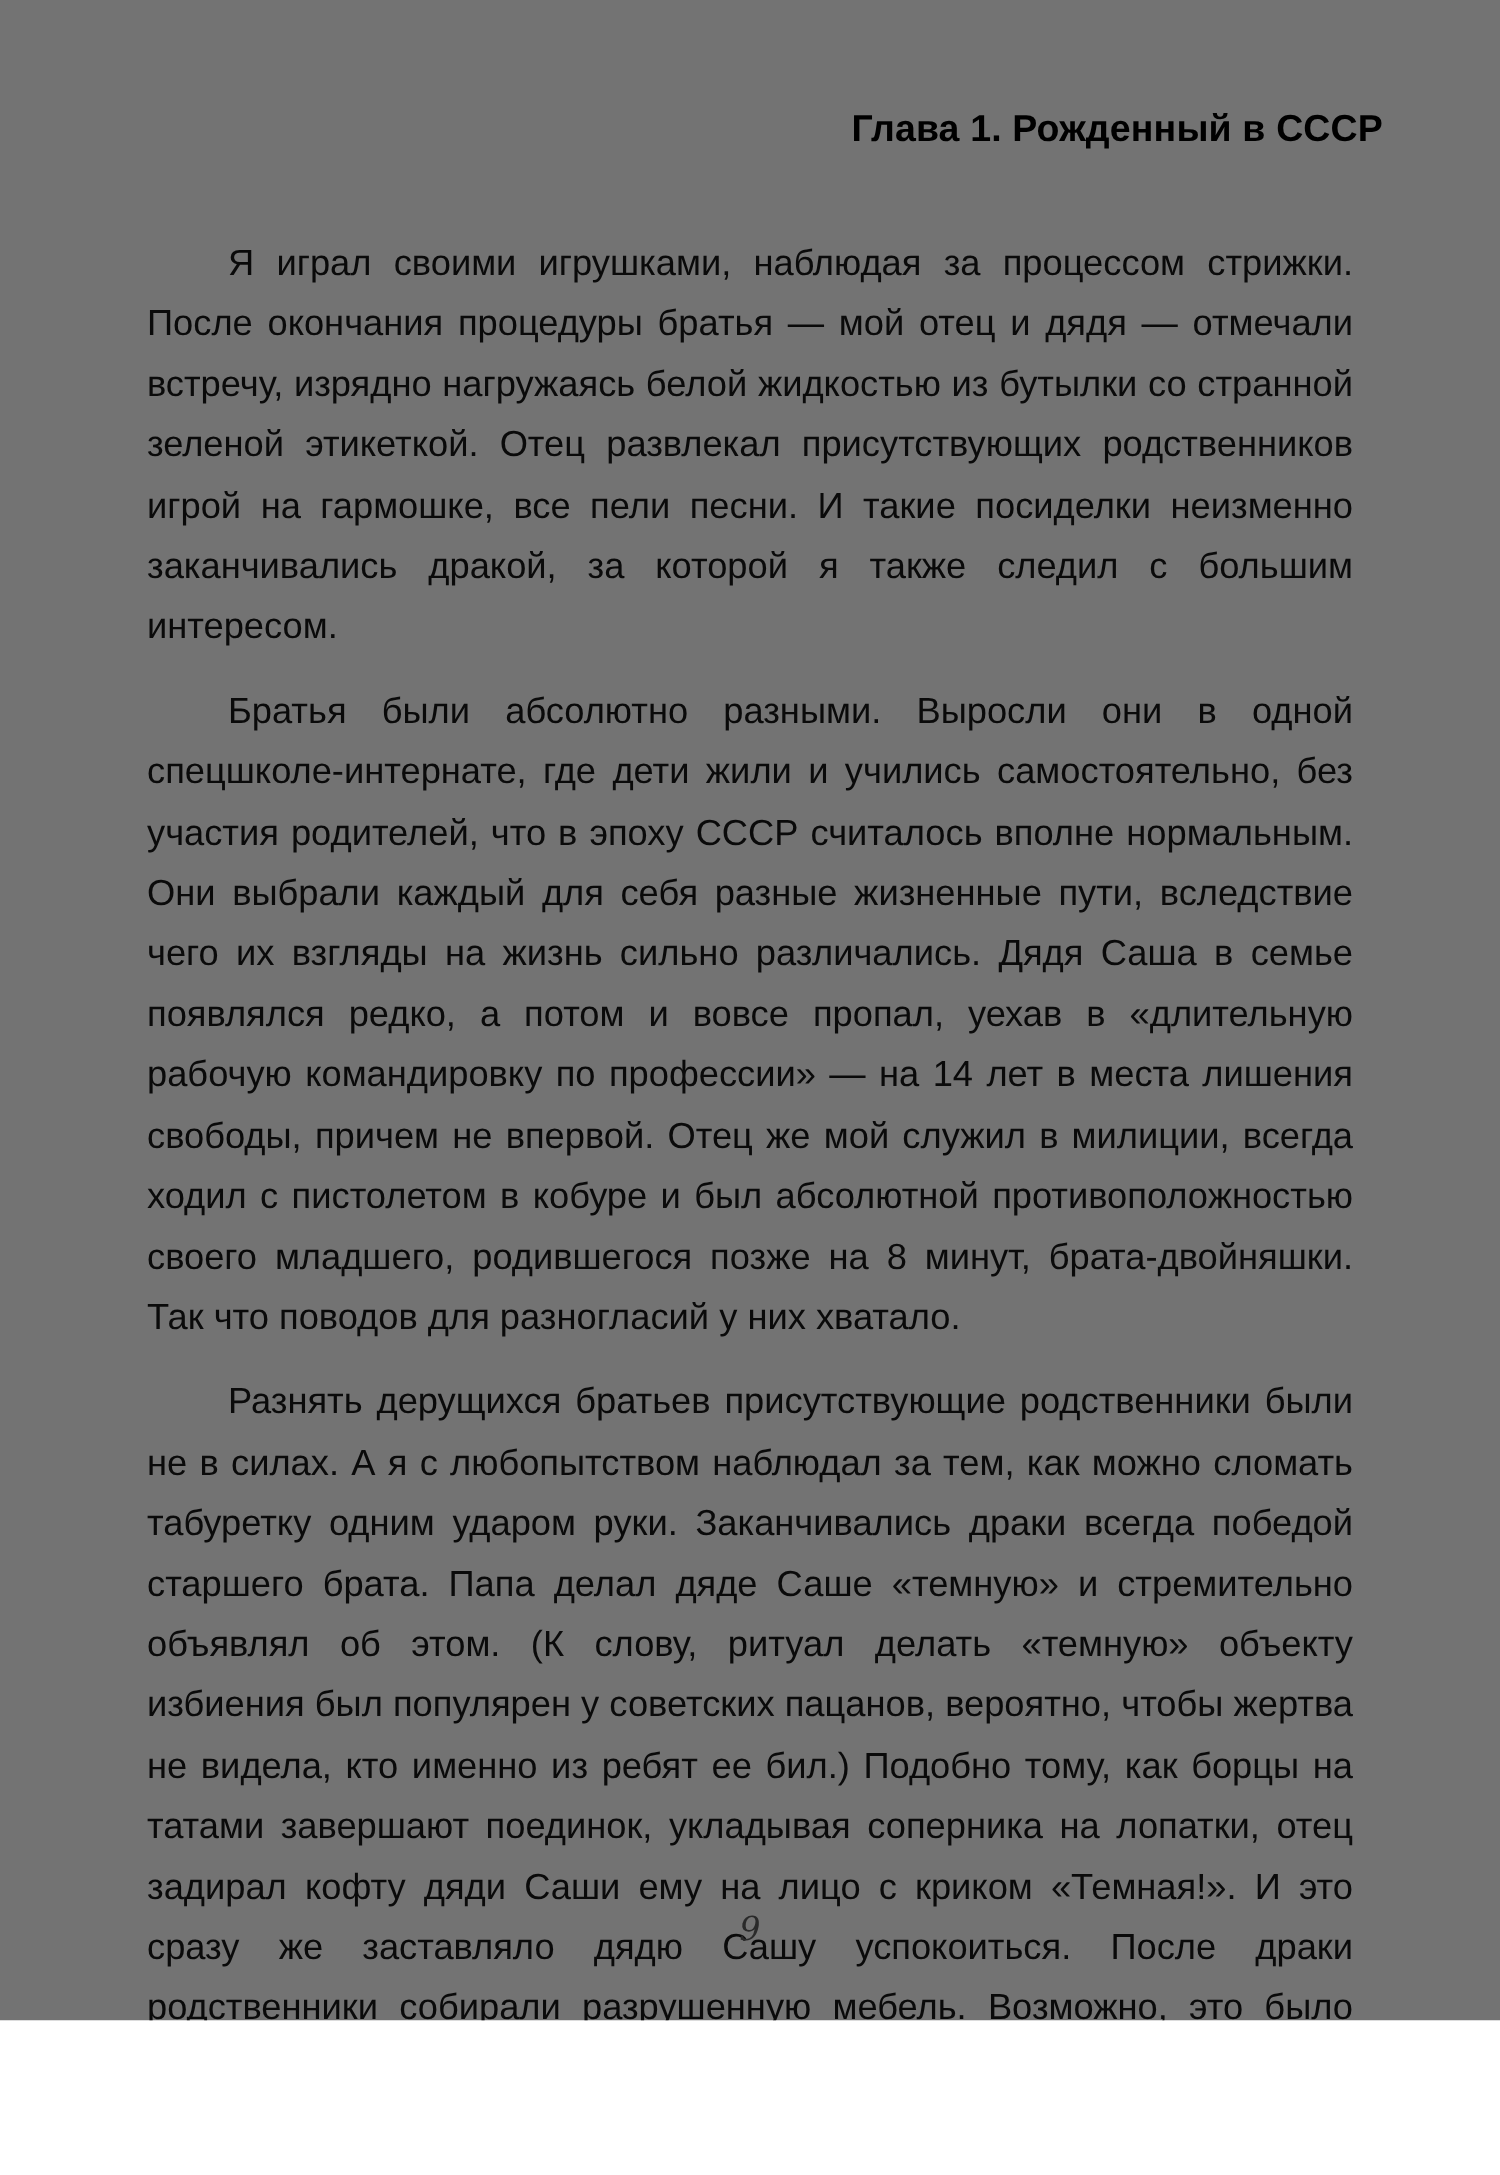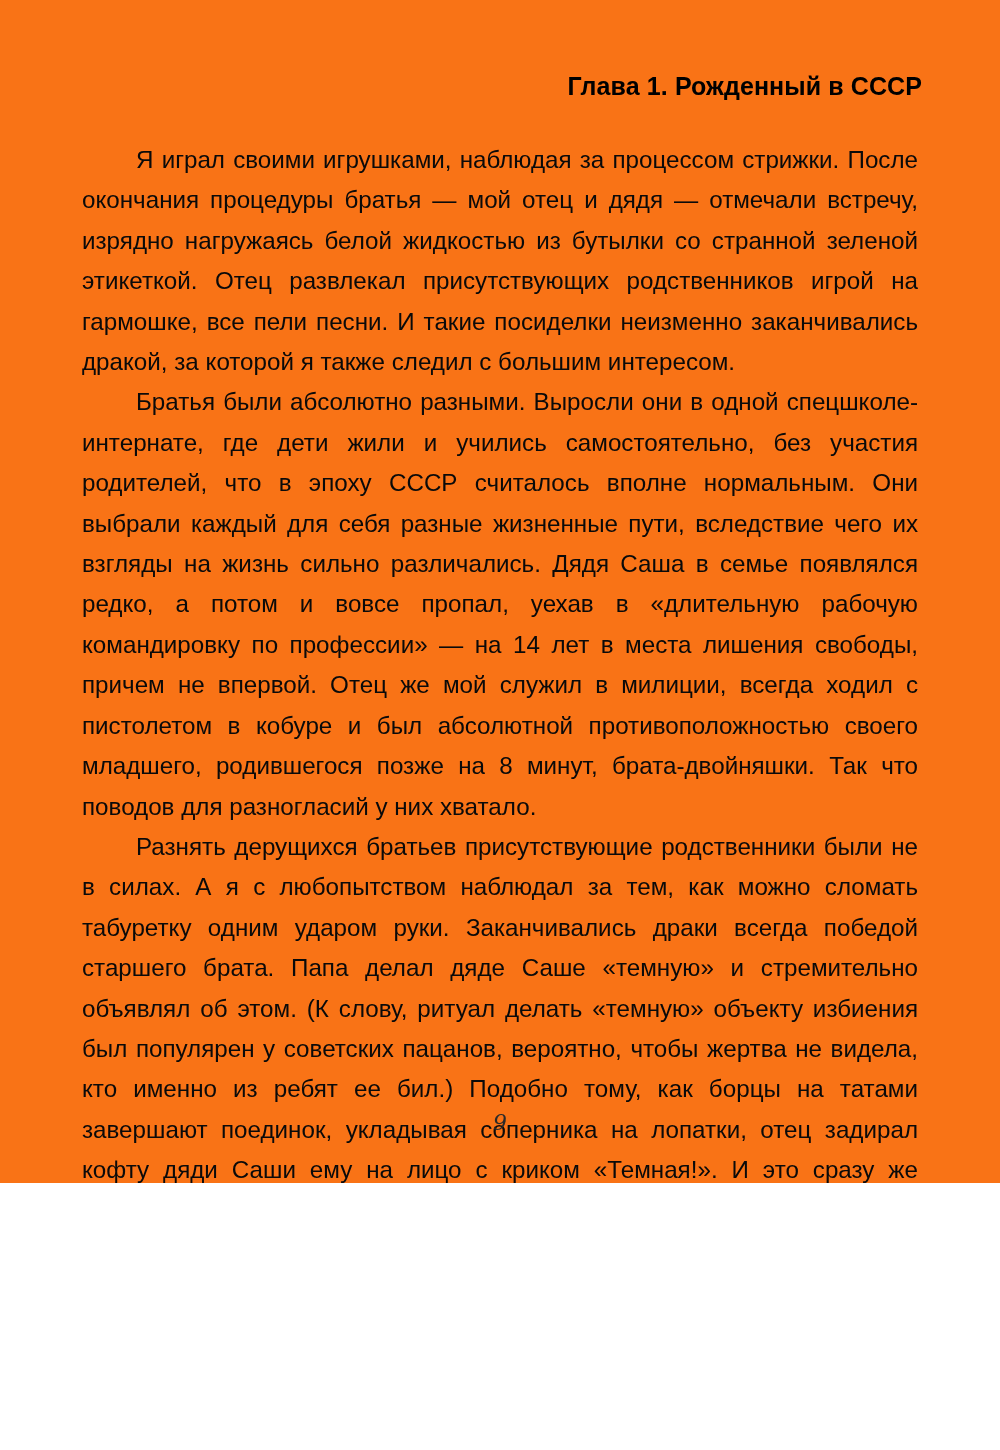--- a/index.html
+++ b/index.html
@@ -3,22 +3,22 @@
 <meta charset="utf-8">
 <style>
   html, body {
     margin: 0;
     padding: 0;
     background: #ffffff;
   }
   .page {
     position: relative;
     width: 1000px;
-    height: 1183px;
-    background: #f97316;
+    height: 1347px;
+    background: #737373;
     box-sizing: border-box;
     font-family: "Liberation Sans", sans-serif;
     color: #0b0b0b;
     overflow: hidden;
   }
   .running-head {
     position: absolute;
     top: 72px;
     right: 78px;
     font-size: 25px;
@@ -27,21 +27,21 @@
     color: #000000;
     white-space: nowrap;
   }
   .body-text {
     position: absolute;
     top: 140px;
     left: 82px;
     width: 836px;
   }
   .body-text p {
-    margin: 0;
+    margin: 16px;
     text-align: justify;
     text-justify: inter-word;
     font-size: 24.2px;
     line-height: 40.4px;
     font-weight: 500;
     text-indent: 54px;
     color: #0a0a0a;
     hyphens: manual;
   }
   .page-number {

